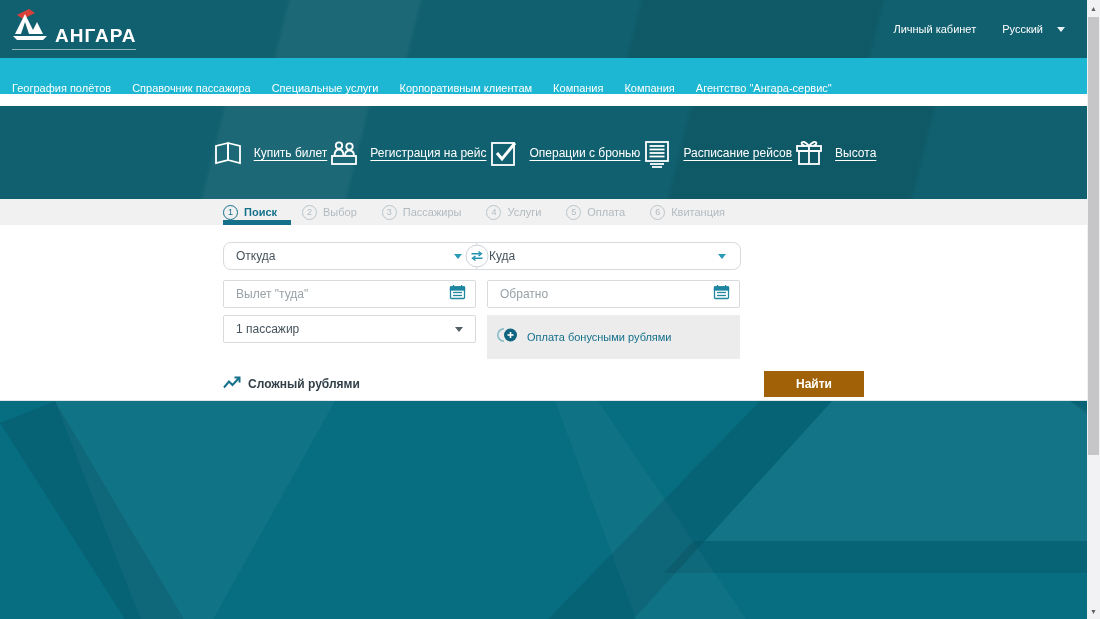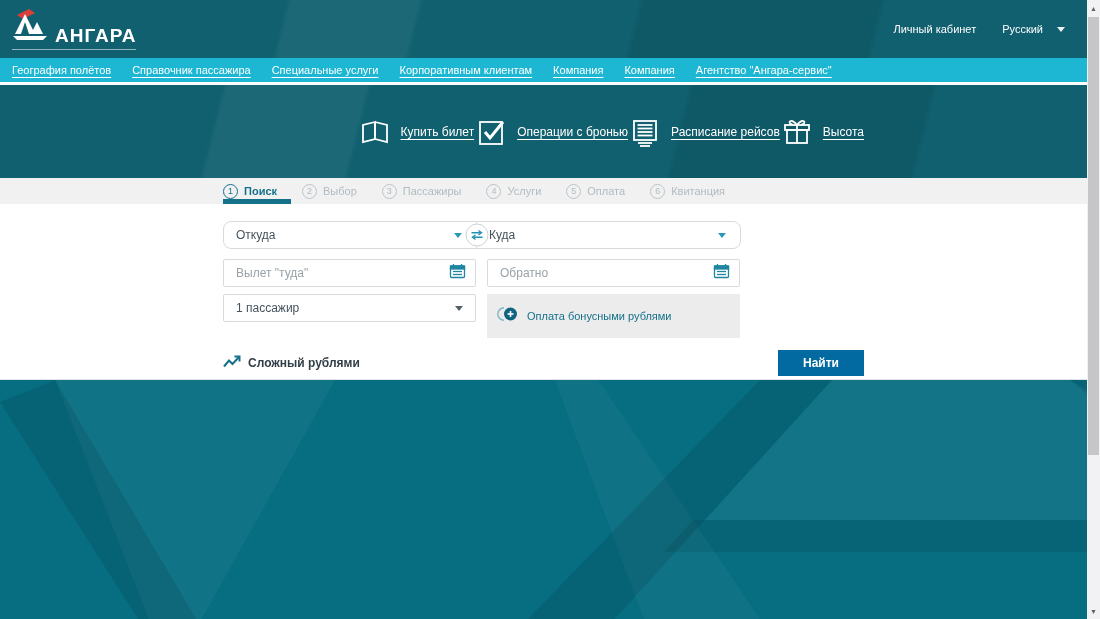--- a/index.html
+++ b/index.html
@@ -20,29 +20,29 @@
       linear-gradient(104deg, rgba(0,0,0,0) 58%, rgba(0,0,0,0.07) 58.5%, rgba(0,0,0,0.07) 80%, rgba(0,0,0,0) 80.5%);
     display:flex; align-items:center; justify-content:space-between; padding:0 22px 0 12px; }
   .logo { display:flex; align-items:flex-end; gap:7px; padding-bottom:4px; border-bottom:1px solid rgba(255,255,255,0.55); cursor:pointer; }
   .logo-text { color:#fff; font-size:19px; font-weight:bold; letter-spacing:1px; line-height:1; }
   .header-right { display:flex; align-items:center; gap:26px; }
   .header-link { color:#fff; font-size:11px; cursor:pointer; }
   .lang-wrap { display:flex; align-items:center; gap:14px; cursor:pointer; }
   .caret-down-white { width:0; height:0; border-left:4px solid transparent; border-right:4px solid transparent; border-top:5px solid #e8f2f4; }
 
   
-  .main-nav { height:24px; background:#1db7d4; display:flex; align-items:center; gap:21px; padding:0 12px; }
+  .main-nav { height:36px; background:#1db7d4; display:flex; align-items:flex-end; gap:21px; padding:0 12px; }
   .nav-link { color:#fff; font-size:11px; text-decoration:underline; text-underline-offset:3px; cursor:pointer; white-space:nowrap; }
 
   
   .hero { position:relative; height:93px; background-color:#10606f;
     background-image:
       linear-gradient(104deg, rgba(255,255,255,0) 20%, rgba(255,255,255,0.05) 20.5%, rgba(255,255,255,0.05) 33%, rgba(255,255,255,0) 33.5%),
       linear-gradient(104deg, rgba(0,0,0,0) 62%, rgba(0,0,0,0.07) 62.5%, rgba(0,0,0,0.07) 84%, rgba(0,0,0,0) 84.5%); }
-  .hero-row { width:641px; height:100%; margin:3px auto; display:flex; align-items:center; justify-content:flex-end; }
+  .hero-row { width:641px; height:100%; margin:12px auto; display:flex; align-items:center; justify-content:center; }
   .hero-tab { display:flex; align-items:center; gap:9px; cursor:pointer; }
   .hero-tab svg { display:block; }
   .hero-label { color:#fff; font-size:12px; text-decoration:underline; text-underline-offset:3px; white-space:nowrap; }
 
   
   .steps-bar { height:26px; background:#f1f1f2; }
   .steps-row { width:641px; height:100%; margin:0 auto; display:flex; align-items:center; gap:19px; }
   .step { position:relative; height:100%; display:flex; align-items:center; gap:6px; padding-right:6px; color:#b2bbc0; cursor:pointer; }
   .step-circle { width:15px; height:15px; border:1px solid #bcc4c8; border-radius:50%; display:flex; align-items:center; justify-content:center; font-size:9px; }
   .step-label { font-size:11px; }
@@ -66,21 +66,21 @@
   .swap-btn { position:absolute; left:253px; top:50%; transform:translate(-50%,-50%); width:23px; height:23px; border-radius:50%; background:#fff; border:1px solid #ccd3d6; display:flex; align-items:center; justify-content:center; cursor:pointer; z-index:2; }
   .date-row { margin-top:10px; display:flex; gap:11px; }
   .field { position:relative; width:253px; height:28px; border:1px solid #d7dbdd; border-radius:2px; background:#fff; }
   .cal-icon { position:absolute; right:9px; top:50%; transform:translateY(-50%); pointer-events:none; }
   .pax-row { margin-top:7px; display:flex; gap:11px; }
   .bonus-panel { width:253px; height:44px; background:#ececec; display:flex; align-items:center; gap:8px; padding-left:10px; cursor:pointer; }
   .bonus-label { font-size:11px; color:#15708a; }
   .actions-row { margin-top:12px; width:641px; display:flex; justify-content:space-between; align-items:center; }
   .route-link { display:flex; align-items:center; gap:7px; cursor:pointer; }
   .route-label { font-size:12px; font-weight:bold; color:#323f48; }
-  .search-btn { width:86px; height:26px; background:#0369a1; color:#fff; border:none; font-family:"Liberation Sans", sans-serif; font-size:12px; font-weight:bold; cursor:pointer; }
+  .search-btn { width:100px; height:26px; background:#a16207; color:#fff; border:none; font-family:"Liberation Sans", sans-serif; font-size:12px; font-weight:bold; cursor:pointer; }
 
   
   .footer { position:relative; height:242px; background:#076d81; overflow:hidden; }
   .footer svg { position:absolute; left:0; top:0; }
 </style>
 </head>
 <body>
 
 <div class="page">
   <div class="viewport">
@@ -124,20 +124,32 @@
           <span>
             <svg width="34" height="34" viewBox="0 0 34 34" fill="none" stroke="#ffffff" stroke-width="1.8">
               <path d="M17 7 L5 10 L5 27 L17 24 Z"></path>
               <path d="M17 7 L29 10 L29 27 L17 24"></path>
               <path d="M17 7 L17 24"></path>
             </svg>
           </span>
           <span class="hero-label">Купить билет</span>
         </div>
 
+        <div class="hero-tab">
+          <span>
+            <svg width="34" height="34" viewBox="0 0 34 34" fill="none" stroke="#ffffff" stroke-width="1.8">
+              <circle cx="12" cy="9.5" r="3.2"></circle>
+              <path d="M7.5 20 C7.5 15.5 9.5 13.5 12 13.5 C14.5 13.5 16.5 15.5 16.5 20"></path>
+              <circle cx="22.5" cy="10.5" r="3.2"></circle>
+              <path d="M18 20 C18 16.5 20 14.5 22.5 14.5 C25 14.5 27 16.5 27 20"></path>
+              <rect x="5" y="20" width="24" height="8"></rect>
+            </svg>
+          </span>
+          <span class="hero-label">Регистрация на рейс</span>
+        </div>
 
         <div class="hero-tab">
           <span>
             <svg width="34" height="34" viewBox="0 0 34 34" fill="none" stroke="#ffffff">
               <rect x="6" y="7" width="22" height="22" stroke-width="1.8"></rect>
               <polyline points="11,17 16,23 29,7" stroke-width="3"></polyline>
             </svg>
           </span>
           <span class="hero-label">Операции с бронью</span>
         </div>

